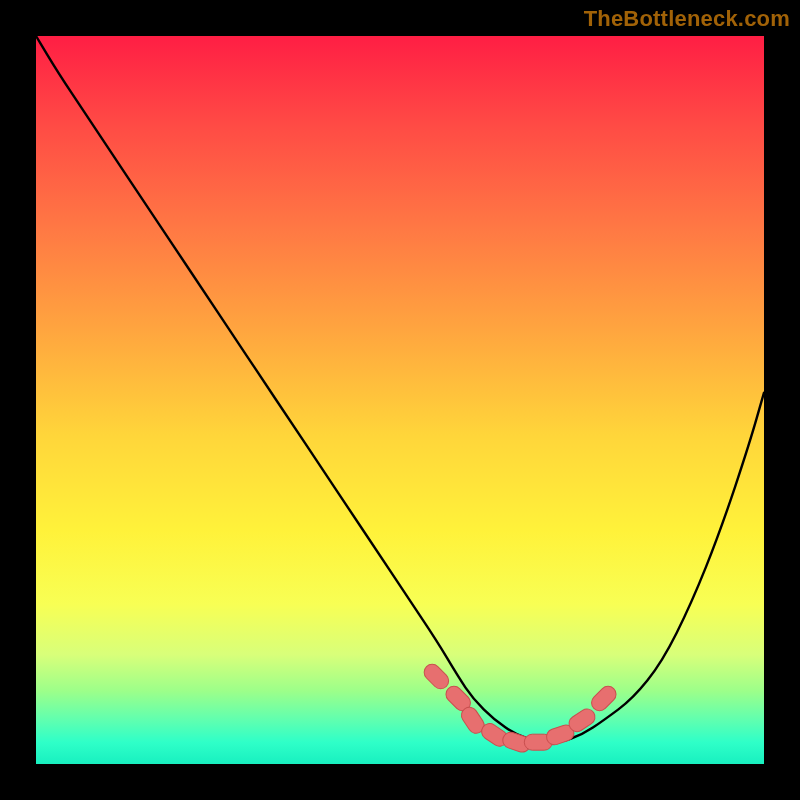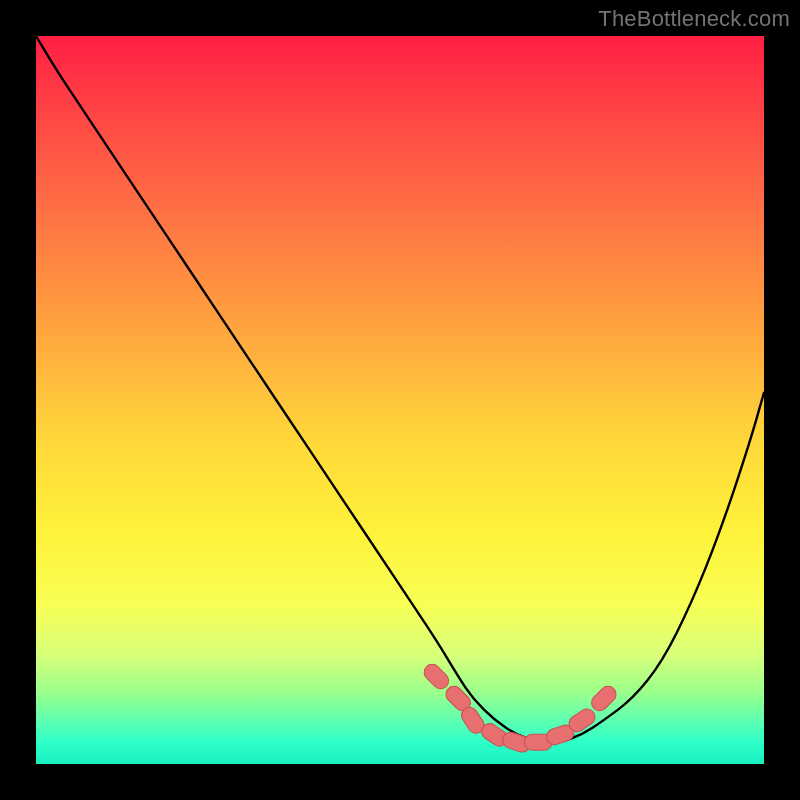--- a/index.html
+++ b/index.html
@@ -38,22 +38,22 @@
       #2fffc8 97%,
       #18f0c0 100%
     );
   }
   .watermark {
     position: absolute;
     top: 6px;
     right: 10px;
     font-family: Arial, Helvetica, sans-serif;
     font-size: 22px;
-    color: #737373;
-    font-weight: 400;
+    color: #a16207;
+    font-weight: 700;
     letter-spacing: 0.2px;
     user-select: none;
   }
   svg {
     position: absolute;
     left: 0;
     top: 0;
   }
 </style>
 </head>

